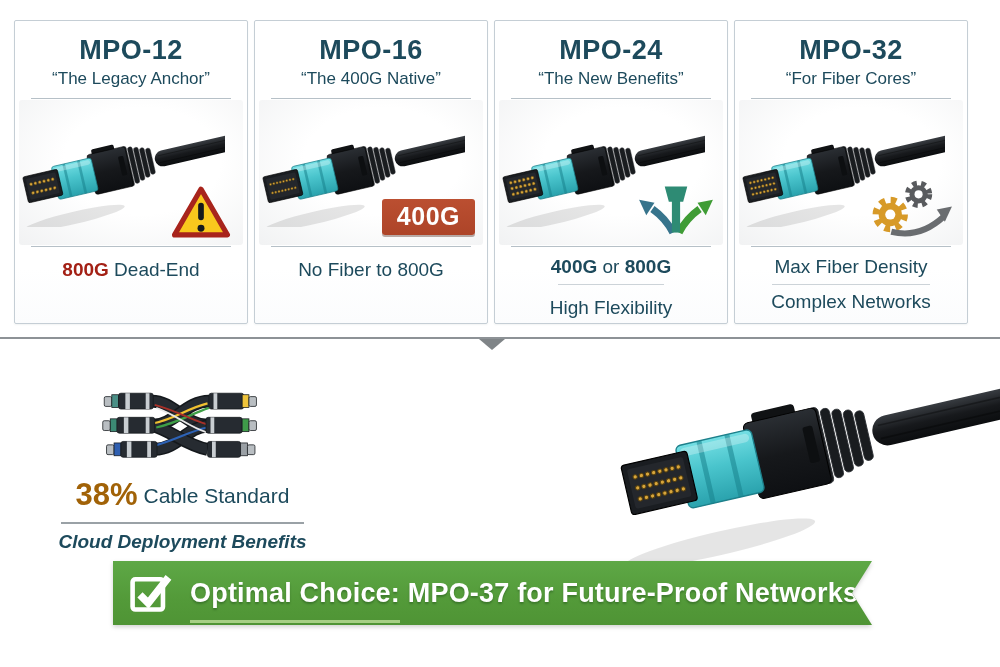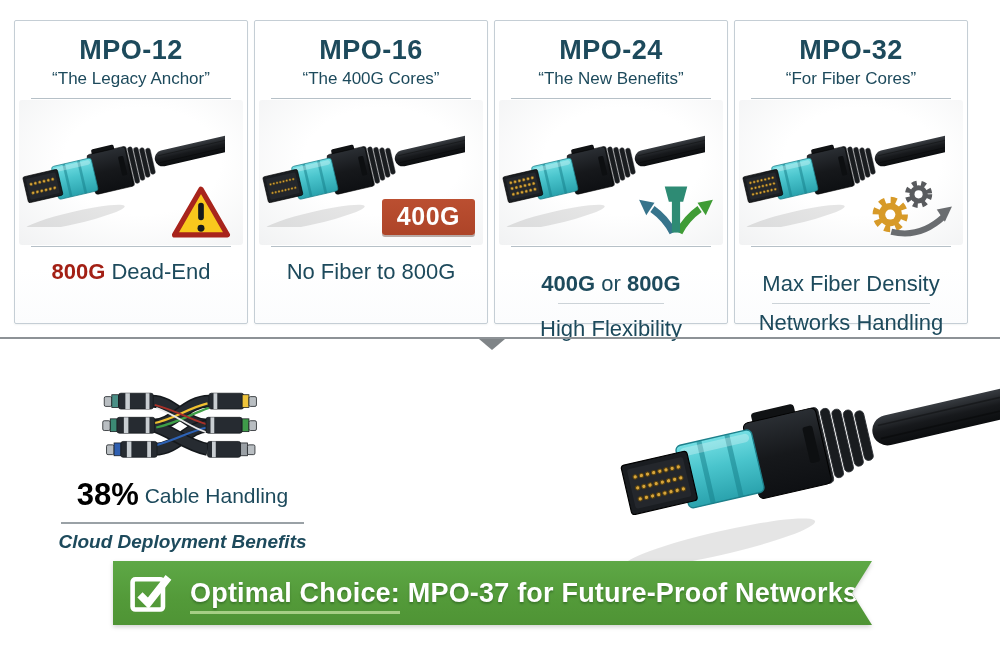--- a/index.html
+++ b/index.html
@@ -34,59 +34,59 @@
   .icon-branch{right:6px;bottom:6px;width:82px;height:60px;}
   .icon-gears{right:4px;bottom:4px;width:96px;height:63px;}
   .badge-400g{
     position:absolute;right:8px;bottom:10px;
     background:linear-gradient(180deg,#bb4f31,#ad4428);
     color:#ffffff;font-size:25px;font-weight:bold;
     padding:3px 15px 4px;border-radius:3px;
     box-shadow:0 2px 0 rgba(60,20,10,.35);
     letter-spacing:.5px;
   }
-  .caption{font-size:22px;margin-top:12px;}
-  .caption.tight{margin-top:24px;}
+  .caption{font-size:19px;margin-top:12px;}
+  .caption.tight{margin-top:9px;}
   .accent-red{color:#a32015;font-weight:bold;}
   .b{font-weight:bold;}
 
   
   .section-divider{position:absolute;left:0;top:337px;width:1000px;height:2px;background:#8d9296;}
   .section-divider .tri{
     position:absolute;left:479px;top:2px;width:0;height:0;
     border-left:13px solid transparent;border-right:13px solid transparent;
     border-top:11px solid #7f8487;
   }
 
   
   .benefit{position:absolute;left:55px;top:385px;width:255px;text-align:center;}
   .bundle{display:block;margin:0 auto;width:162px;height:82px;}
   .stat{font-size:21px;margin-top:10px;white-space:nowrap;}
-  .stat .pct{font-size:31px;font-weight:bold;color:#000000;vertical-align:-2px;}
+  .stat .pct{font-size:31px;font-weight:bold;color:#a16207;vertical-align:-2px;}
   .benefit-div{border:none;border-top:2px solid #9aa1a6;margin:9px 6px 7px;}
   .benefit-sub{font-size:19px;font-weight:bold;font-style:italic;}
 
   
   .big-conn{position:absolute;left:610px;top:338px;width:396px;height:223px;}
 
   
   .banner-wrap{position:absolute;left:113px;top:561px;filter:drop-shadow(0 2px 2px rgba(0,0,0,.18));}
   .banner{
     width:759px;height:64px;
     background:linear-gradient(180deg,#5ea846 0%,#539a39 60%,#4f9435 100%);
     clip-path:polygon(0 0,100% 0,calc(100% - 20px) 50%,100% 100%,0 100%);
     display:flex;align-items:center;
   }
   .banner svg{flex:0 0 auto;margin:0 16px 0 15px;}
   .banner-text{
     font-size:27px;font-weight:bold;color:#ffffff;
     text-shadow:0 2px 2px rgba(20,60,20,.35);
     white-space:nowrap;letter-spacing:.2px;
   }
-  .banner-text .lead{border-bottom:3px solid #a6cf85;padding-bottom:3px;}
+  .banner-text .lead{border-bottom:3px solid #a6cf85;padding-bottom:12px;}
 </style>
 </head>
 <body>
 
 <svg width="0" height="0" style="position:absolute" aria-hidden="true">
   <defs>
     <linearGradient id="aquaG" x1="0" y1="0" x2="0" y2="1">
       <stop offset="0" stop-color="#74dfe4"></stop>
         <stop offset=".45" stop-color="#49c4cc"></stop>
         <stop offset="1" stop-color="#2aa2ad"></stop>
@@ -156,21 +156,21 @@
           <rect x="28.2" y="18.5" width="5.6" height="17" rx="2.8" fill="#15191c"></rect>
           <circle cx="31" cy="43.5" r="3.4" fill="#15191c"></circle>
         </svg>
       </div>
       <hr class="card-div">
       <div class="caption"><span class="accent-red">800G</span><span> Dead-End</span></div>
     </section>
 
     <section class="card">
       <h2 class="card-title">MPO-16</h2>
-      <div class="card-subtitle">“The 400G Cores”</div>
+      <div class="card-subtitle">“The 400G Native”</div>
       <hr class="card-div">
       <div class="img-area">
         <svg class="conn" viewBox="0 0 235 132">
           <g transform="rotate(-13 120 70)">
             <use href="#mpo-conn"></use>
             <g>
                 <circle cx="14.88" cy="60.00" r="1.28" fill="#d8a63c" stroke="#56400f" stroke-width=".6"></circle>
                 <circle cx="18.63" cy="60.00" r="1.28" fill="#d8a63c" stroke="#56400f" stroke-width=".6"></circle>
                 <circle cx="22.38" cy="60.00" r="1.28" fill="#d8a63c" stroke="#56400f" stroke-width=".6"></circle>
                 <circle cx="26.13" cy="60.00" r="1.28" fill="#d8a63c" stroke="#56400f" stroke-width=".6"></circle>
@@ -280,21 +280,21 @@
           <circle cx="55" cy="16" r="10" fill="none" stroke="#595b5e" stroke-width="7" stroke-dasharray="4.2 4"></circle>
           <circle cx="55" cy="16" r="9" fill="#595b5e"></circle>
           <circle cx="55" cy="16" r="4" fill="#ffffff"></circle>
           <path d="M28 53 C48 58 66 51 80 38" stroke="#6a6d70" stroke-width="6" fill="none"></path>
           <polygon points="88,28 73,31 81,43" fill="#6a6d70"></polygon>
         </svg>
       </div>
       <hr class="card-div">
       <div class="caption tight">Max Fiber Density</div>
       <hr class="mini-div" style="width:68%">
-      <div class="caption" style="margin-top:0">Networks Handling</div>
+      <div class="caption" style="margin-top:0">Complex Networks</div>
     </section>
   </div>
 
   <div class="section-divider">
     <span class="tri"></span>
   </div>
 
   <div class="benefit">
     <svg class="bundle" viewBox="0 0 215 108">
 
@@ -336,21 +336,21 @@
       <rect x="6" y="79" width="10" height="13" rx="2" fill="#b9bec2" stroke="#14181c"></rect>
       <rect x="16" y="76.5" width="9" height="17" fill="#2f5fb0" stroke="#14181c"></rect>
       <rect x="25" y="74.5" width="48" height="21" rx="3" fill="#262b31" stroke="#14181c"></rect>
       <rect x="33" y="74.5" width="6" height="21" fill="#c9ced2"></rect>
       <rect x="60" y="74.5" width="5" height="21" fill="#c9ced2"></rect>
       <rect x="140" y="74.5" width="44" height="21" rx="3" fill="#262b31" stroke="#14181c"></rect>
       <rect x="146" y="74.5" width="5" height="21" fill="#c9ced2"></rect>
       <rect x="184" y="76.5" width="9" height="17" fill="#9aa0a5" stroke="#14181c"></rect>
       <rect x="193" y="79" width="10" height="13" rx="2" fill="#b9bec2" stroke="#14181c"></rect>
     </svg>
-    <div class="stat"><span class="pct">38%</span><span> Cable Handling</span></div>
+    <div class="stat"><span class="pct">38%</span><span> Cable Standard</span></div>
     <hr class="benefit-div">
     <div class="benefit-sub">Cloud Deployment Benefits</div>
   </div>
 
   <svg class="big-conn" viewBox="0 0 235 132">
     <g transform="rotate(-13 120 70)">
       <use href="#mpo-conn"></use>
       <g>
           <circle cx="14.88" cy="58.33" r="1.28" fill="#d8a63c" stroke="#56400f" stroke-width=".6"></circle>
           <circle cx="18.63" cy="58.33" r="1.28" fill="#d8a63c" stroke="#56400f" stroke-width=".6"></circle>

